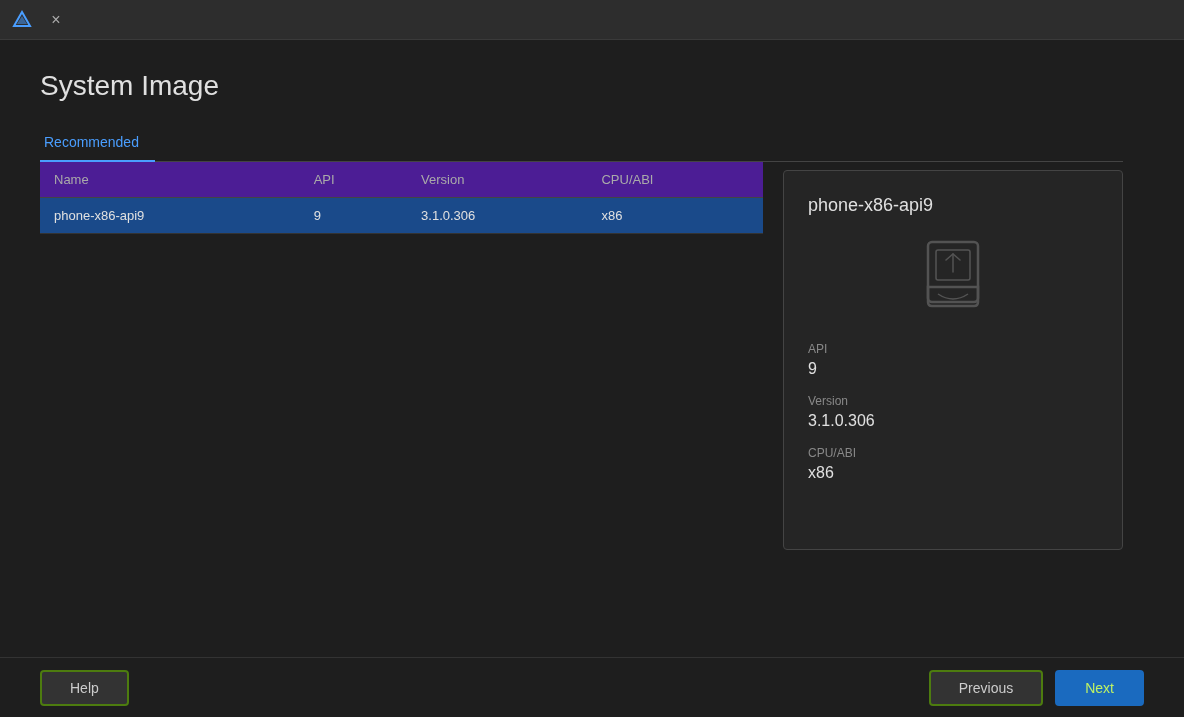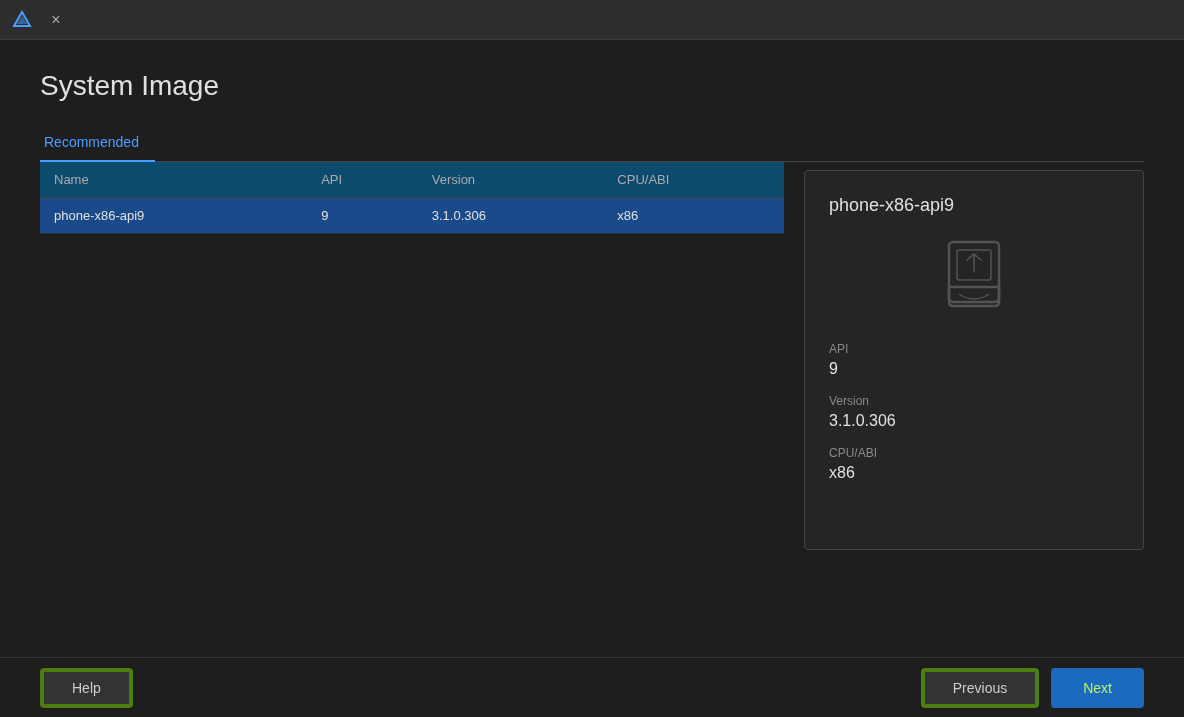--- a/index.html
+++ b/index.html
@@ -44,21 +44,21 @@
       font-size: 16px;
       cursor: pointer;
       border-radius: 4px;
     }
 
     
     .main-content {
       flex: 1;
       display: flex;
       flex-direction: column;
-      padding: 30px 40px 0 40px;
+      padding: 30px 61px 0 40px;
       overflow: hidden;
     }
 
     .page-title {
       color: #e0e0e0;
       font-size: 28px;
       font-weight: 400;
       margin-bottom: 24px;
     }
 
@@ -101,21 +101,21 @@
     .table-container {
       overflow: hidden;
     }
 
     table {
       width: 100%;
       border-collapse: collapse;
     }
 
     thead tr {
-      background: #0c4a6e;
+      background: #4c1d95;
     }
 
     thead th {
       padding: 10px 14px;
       text-align: left;
       color: #aaaaaa;
       font-size: 13px;
       font-weight: 400;
       border-bottom: 1px solid #444;
     }
@@ -211,21 +211,21 @@
     .footer-right {
       display: flex;
       gap: 12px;
     }
 
     .btn {
       padding: 8px 28px;
       border-radius: 4px;
       font-size: 14px;
       cursor: pointer;
-      border: 4px solid #4d7c0f;
+      border: 2px solid #4d7c0f;
       background: #333;
       color: #cccccc;
     }
 
     .btn-primary {
       background: #1a6abf;
       border-color: #1a6abf;
       color: #bef264;
     }
   </style>

